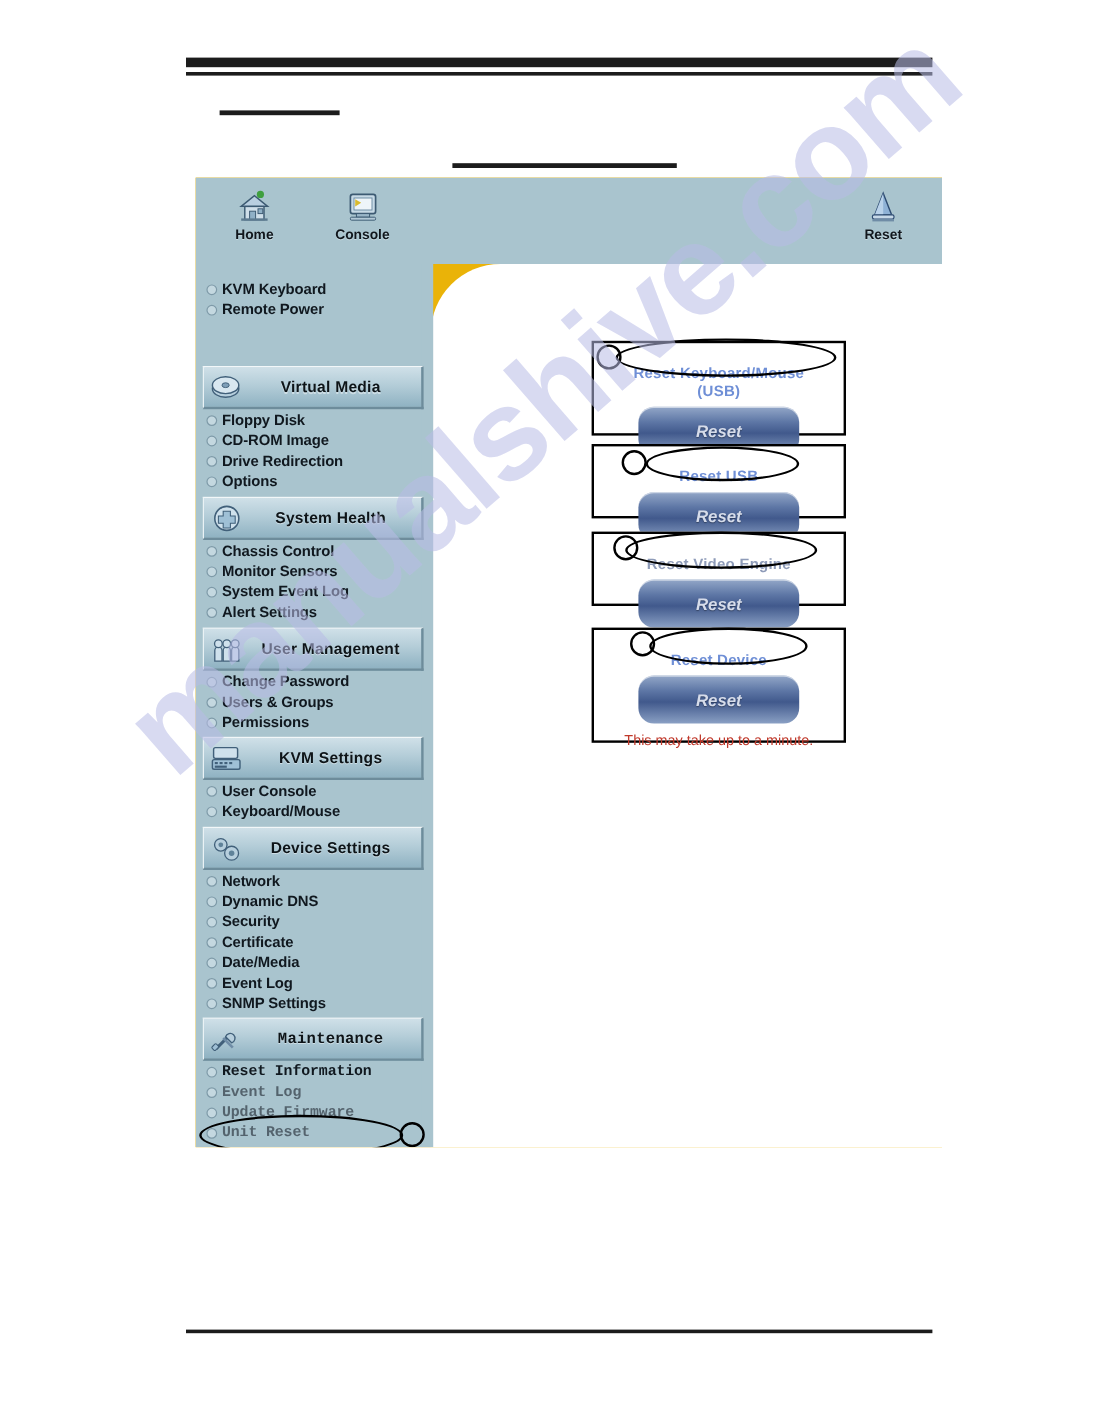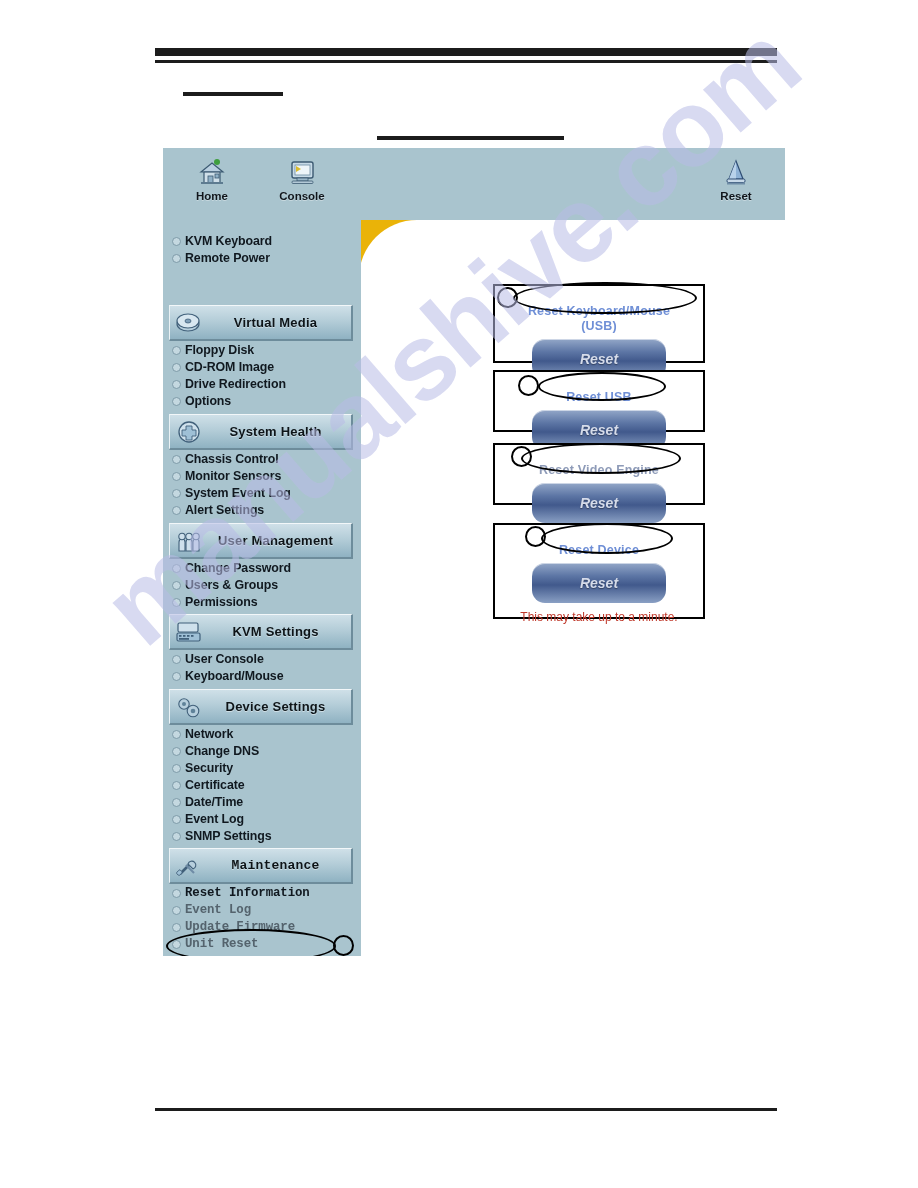--- a/index.html
+++ b/index.html
@@ -296,30 +296,30 @@
           <circle cx="10" cy="9" r="2" fill="#5f8299"></circle>
           <circle cx="19" cy="16" r="2.3" fill="#5f8299"></circle>
         </svg>
       </span>
       <span class="htxt">Device Settings</span>
     </div>
     <div class="navitem">
         <span>Network</span>
       </div>
     <div class="navitem">
-        <span>Change DNS</span>
+        <span>Dynamic DNS</span>
       </div>
     <div class="navitem">
         <span>Security</span>
       </div>
     <div class="navitem">
         <span>Certificate</span>
       </div>
     <div class="navitem">
-        <span>Date/Time</span>
+        <span>Date/Media</span>
       </div>
     <div class="navitem">
         <span>Event Log</span>
       </div>
     <div class="navitem">
         <span>SNMP Settings</span>
       </div>
   </div>
 
   <div class="navgroup" style="top:700px;font-family:Liberation Mono, monospace;">

